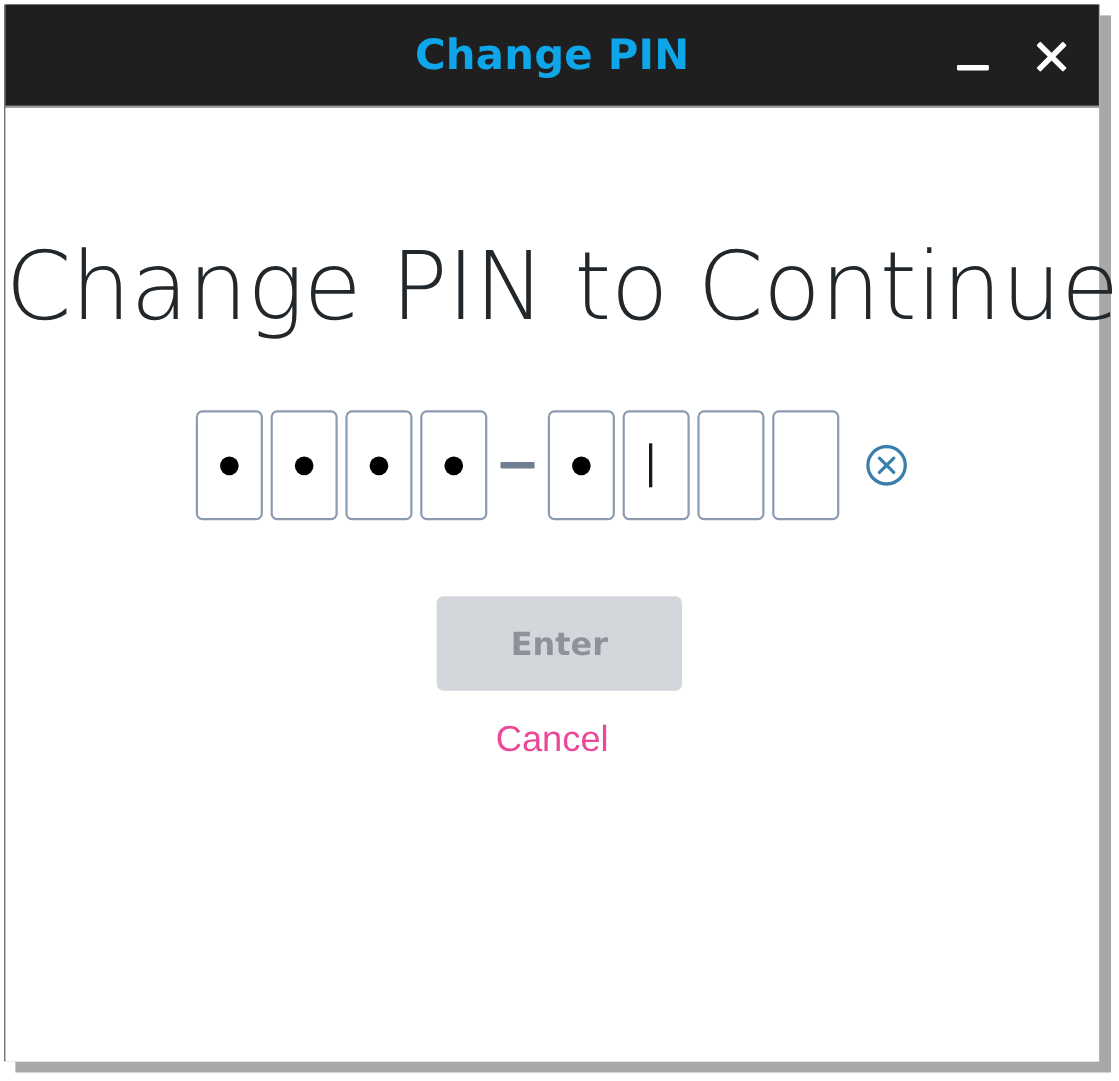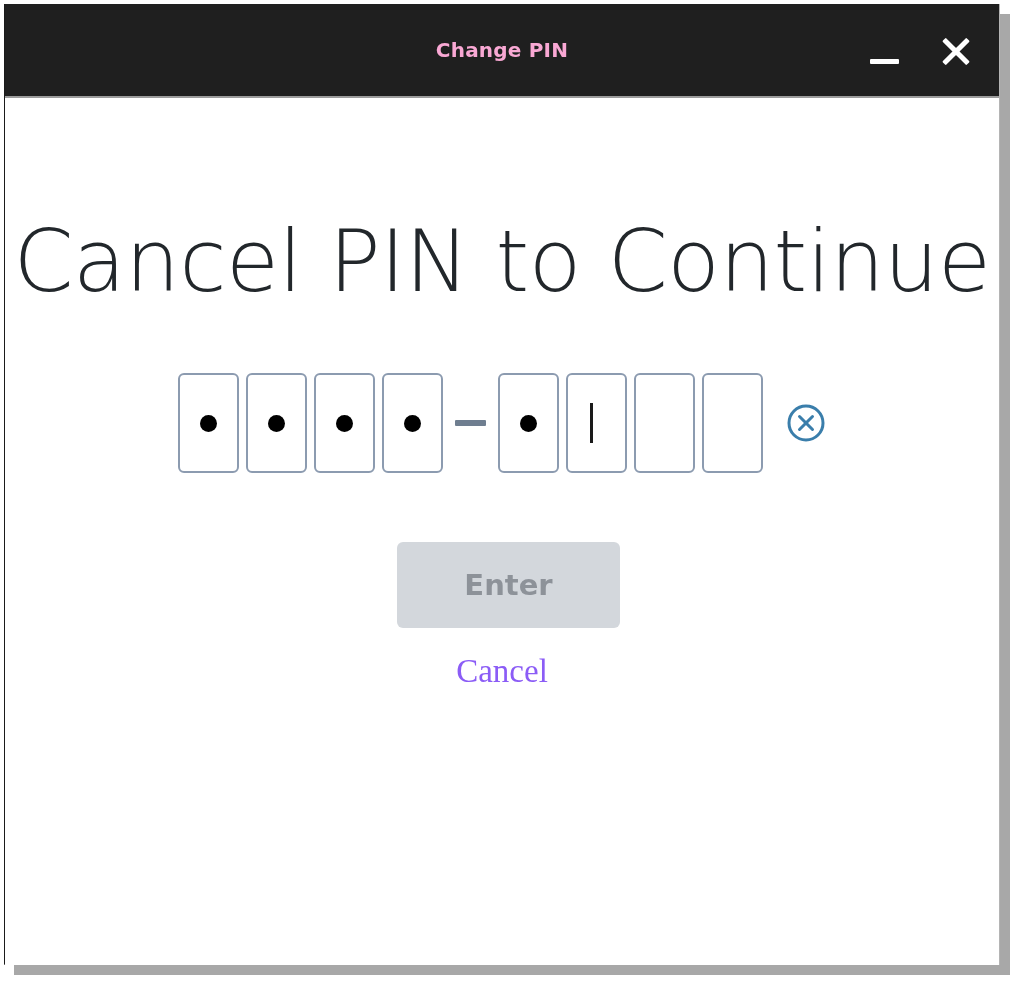--- a/index.html
+++ b/index.html
@@ -34,22 +34,22 @@
     position: relative;
     height: 94px;
     background: #1f1f1f;
     border-bottom: 2px solid #9c9c9c;
     display: flex;
     align-items: center;
     justify-content: center;
     box-sizing: border-box;
   }
   #title-bar .title-text {
-    color: #f9a8d4;
-    font-size: 20px;
+    color: #0ea5e9;
+    font-size: 38px;
     font-weight: bold;
     letter-spacing: 0.2px;
     user-select: none;
   }
   .win-controls {
     position: absolute;
     right: 20px;
     top: 0;
     height: 94px;
     display: flex;
@@ -183,24 +183,24 @@
     font-weight: 600;
     cursor: default;
   }
   #cancel-button {
     position: absolute;
     left: 0;
     right: 0;
     top: 554px;
     text-align: center;
     font-size: 33px;
-    color: #8b5cf6;
+    color: #ec4899;
     background: none;
     border: none;
-    font-family: Liberation Serif, serif;
+    font-family: Liberation Sans, sans-serif;
     cursor: pointer;
   }
 </style>
 </head>
 <body>
 
 <div id="app-window">
 
   <div id="title-bar">
     <div class="title-text">Change PIN</div>
@@ -212,21 +212,21 @@
         <div class="close-glyph">
           <span></span>
             <span></span>
         </div>
       </div>
     </div>
   </div>
 
   <div id="dialog-content">
 
-    <div id="page-title">Cancel PIN to Continue</div>
+    <div id="page-title">Change PIN to Continue</div>
 
     <div id="pin-row">
 
       <div class="pin-group">
         <div class="pin-cell">
           <div class="pin-dot"></div>
         </div>
         <div class="pin-cell">
           <div class="pin-dot"></div>
         </div>

